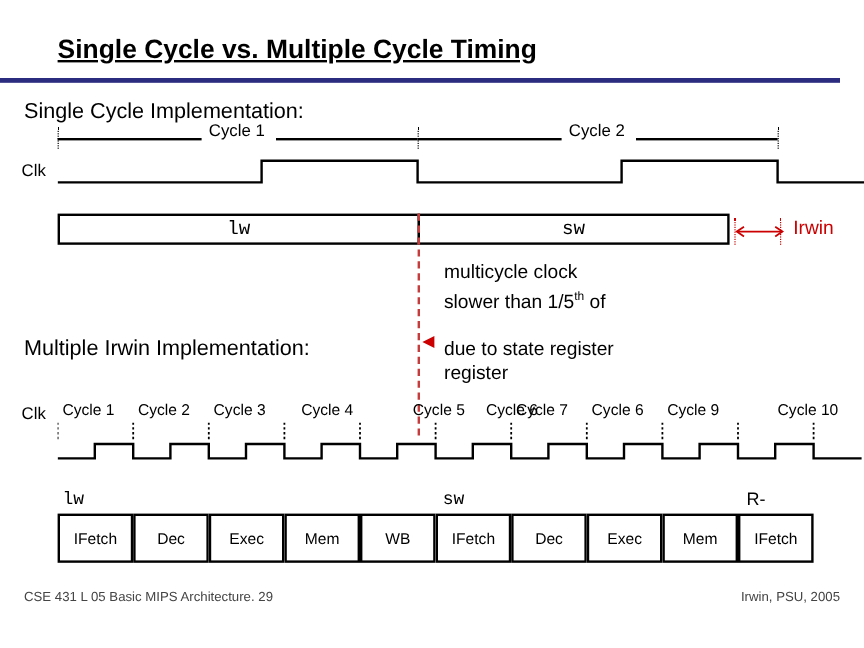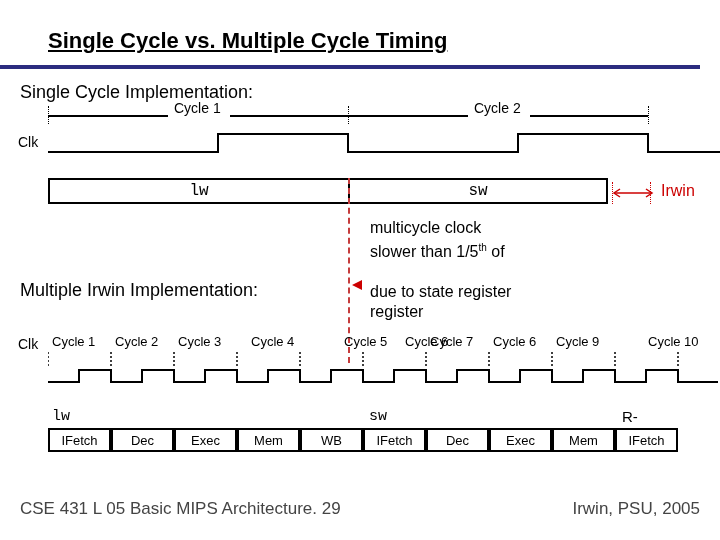--- a/index.html
+++ b/index.html
@@ -134,33 +134,33 @@
   }
   .stage-label {
     position: absolute;
     top: 0;
     font-family: "Courier New", monospace;
     font-size: 15px;
   }
   .stage-cell {
     position: absolute;
     top: 20px;
-    height: 24px;
+    height: 41px;
     border: 2px solid #000;
     background: #fff;
     display: flex;
     align-items: center;
     justify-content: center;
     font-size: 13px;
     white-space: nowrap;
   }
   .footer-left, .footer-right {
     position: absolute;
-    bottom: 21px;
-    font-size: 17px;
+    bottom: 36px;
+    font-size: 11px;
     color: #444;
   }
   .footer-left { left: 20px; }
   .footer-right { right: 20px; }
 </style>
 </head>
 <body>
 
 <div class="title">Single Cycle vs. Multiple Cycle Timing</div>
 <div class="title-rule"></div>

